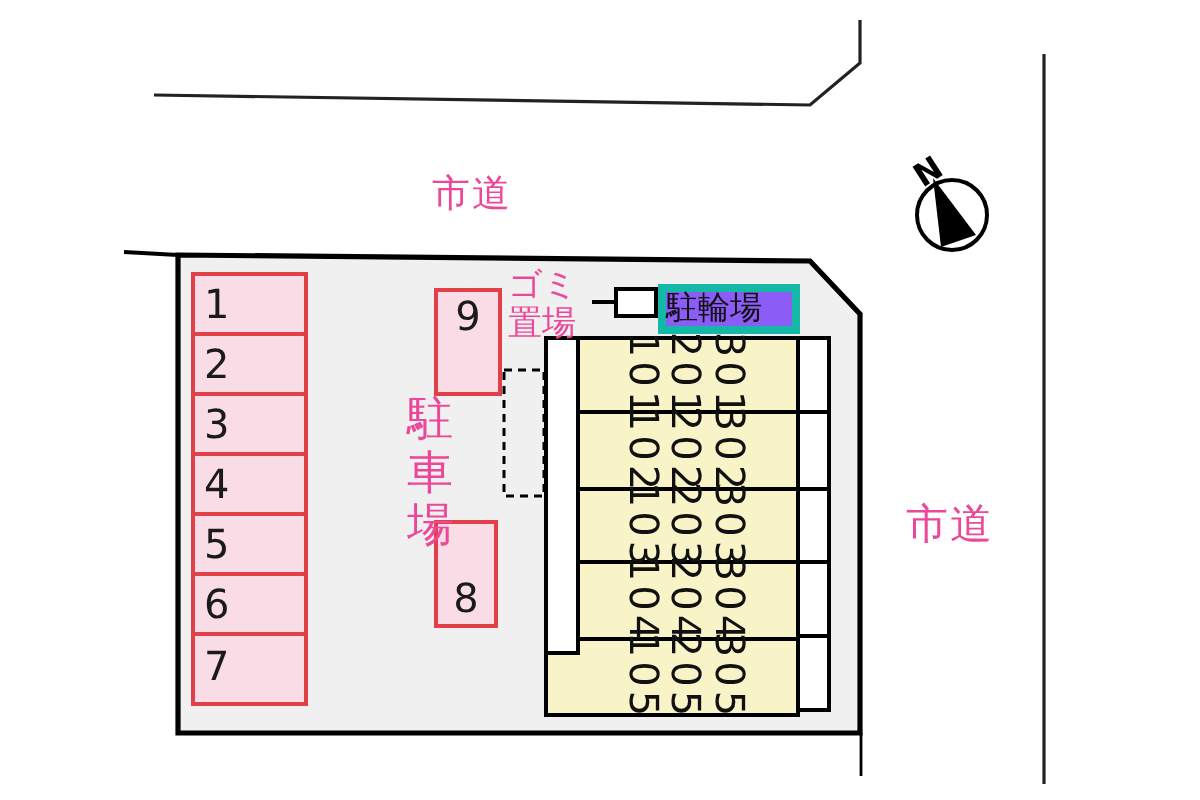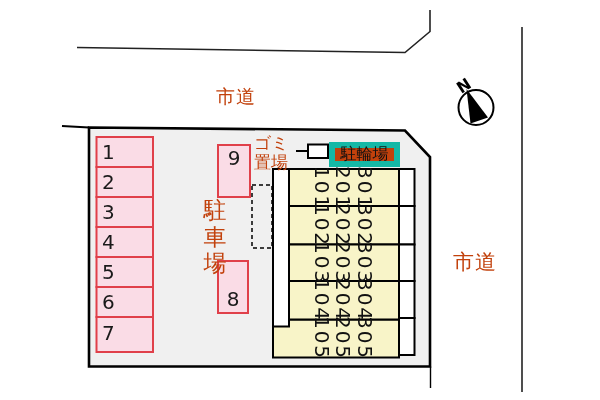--- a/index.html
+++ b/index.html
@@ -1,28 +1,28 @@
 <!DOCTYPE html>
 <html><head>
 <meta charset="utf-8">
 <style>
   html,body{margin:0;padding:0;background:#ffffff;}
   #stage{
     position:relative;width:600px;height:400px;background:#ffffff;overflow:hidden;
     font-family:"DejaVu Sans",sans-serif;color:#111;
   }
   #stage svg{position:absolute;left:0;top:0;}
-  .lbl{position:absolute;white-space:pre;color:#c2410c;}
+  .lbl{position:absolute;white-space:pre;color:#ec4899;}
   .road-top{left:216px;top:84px;font-size:19px;letter-spacing:1px;}
   .road-right{left:453px;top:248px;font-size:21px;letter-spacing:1px;}
   .parking-lot{left:172px;top:197px;width:26px;font-size:23px;line-height:26.5px;word-break:break-all;white-space:normal;text-align:center;margin-left:30px;}
   .garbage{left:254px;top:134px;width:38px;font-size:17px;line-height:19px;word-break:break-all;white-space:normal;}
   .bicycle-box{
     position:absolute;left:329px;top:142px;width:71px;height:25px;box-sizing:border-box;
-    background:#c2410c;border:6px solid #14b8a6;display:flex;align-items:center;justify-content:center;
+    background:#8b5cf6;border:4px solid #14b8a6;display:flex;align-items:center;justify-content:flex-start;
     font-size:16px;letter-spacing:0px;
   }
   .space-digit{position:absolute;font-size:20px;line-height:22px;color:#1a1a1a;}
   .digit-left{left:102px;}
   .digit-c9{left:218px;width:32px;text-align:center;}
   .digit-c8{left:218px;width:30px;text-align:center;}
   .room{
     position:absolute;width:60px;height:22px;line-height:22px;text-align:center;
     font-size:20px;letter-spacing:2px;color:#111;
     transform:rotate(90deg);transform-origin:center center;

